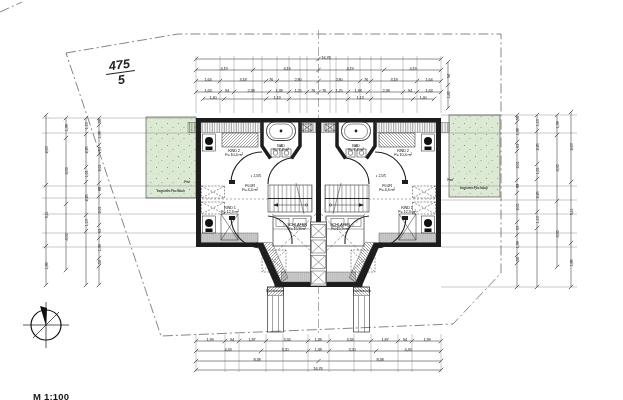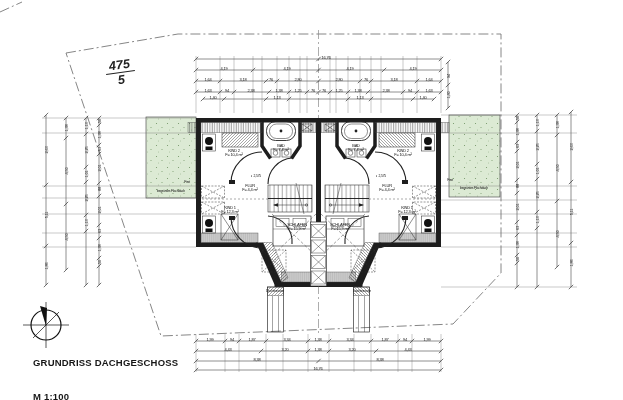--- a/index.html
+++ b/index.html
@@ -365,21 +365,20 @@
         <line x1="441" y1="334" x2="441" y2="372" stroke="#666" stroke-width="0.35"></line>
       </g>
 </svg>
 
 <div id="labels">
   <div id="parcel">
     <span class="num">475</span>
     <span class="sub">5</span>
   </div>
 
-  <div class="title" style="top:357px">GRUNDRISS DACHGESCHOSS</div>
   <div class="title" style="top:391px">M 1:100</div>
 
   <div class="lbl room" style="left:234px;top:153px">
     <div>KIND 2</div>
         <div>F= 10,4 m²</div>
       </div>
   <div class="lbl room" style="left:281px;top:148px">
     <div>BAD</div>
         <div>F= 7,4 m²</div>
       </div>

